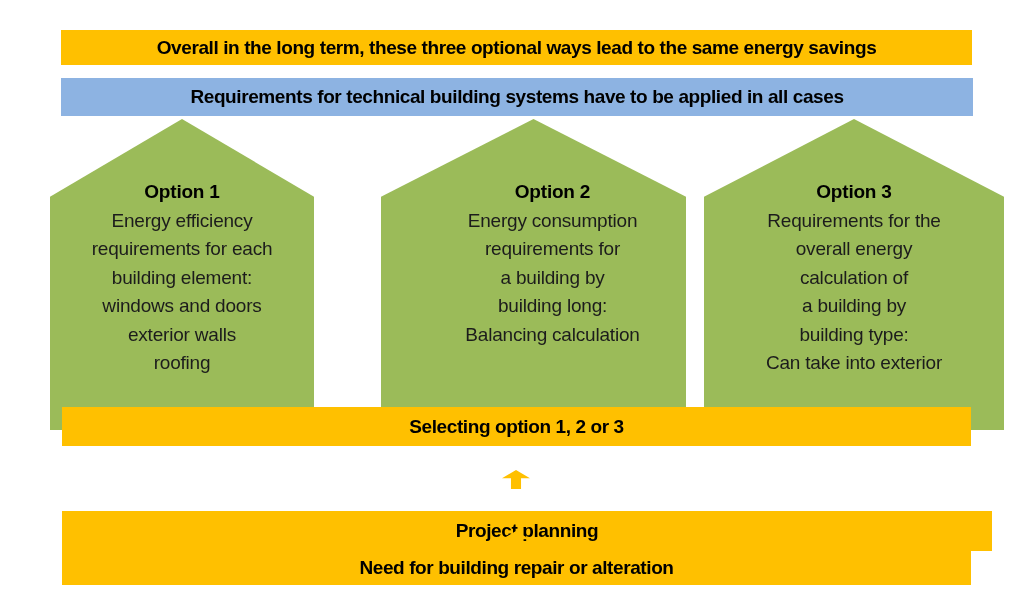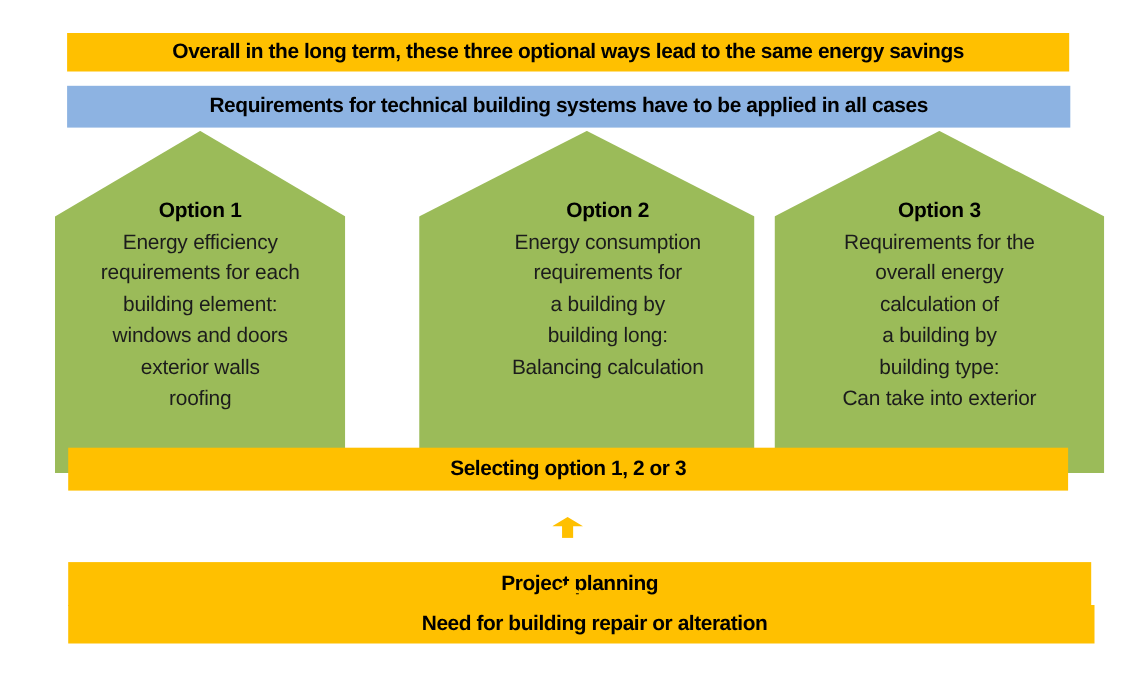--- a/index.html
+++ b/index.html
@@ -17,21 +17,21 @@
     color:var(--text, #000);
     text-align:center;
   }
   .banner.gold { background:var(--gold, #FFC000); }
   .banner.blue { background:var(--blue, #8DB3E2); }
 
   #banner-overall    { left:61px; top:30px;  width:911px; height:35px; }
   #banner-require    { left:61px; top:78px;  width:912px; height:38px; }
   #banner-selecting  { left:62px; top:407px; width:909px; height:39px; }
   #banner-planning   { left:62px; top:488px; width:930px; height:40px;margin-top:23px; }
-  #banner-need       { left:62px; top:550px; width:909px; height:35px;padding-left:24px; }
+  #banner-need       { left:62px; top:550px; width:909px; height:35px; }
 
   .house {
     position:absolute;
     top:119px; height:311px;
     background:var(--green, #9BBB59);
     clip-path:polygon(50% 0%, 100% 25%, 100% 100%, 0% 100%, 0% 25%);
   }
   #house-1 { left:50px;  width:264px; }
   #house-2 { left:381px; width:267px;padding-left:38px; }
   #house-3 { left:704px; width:300px; }

